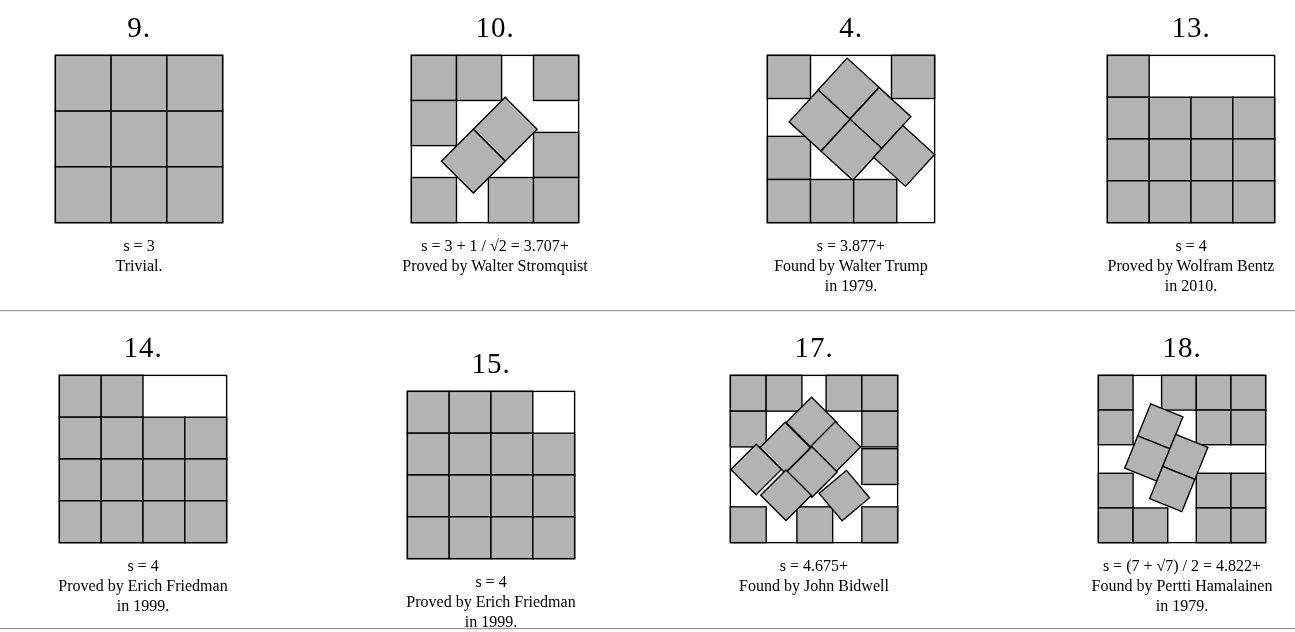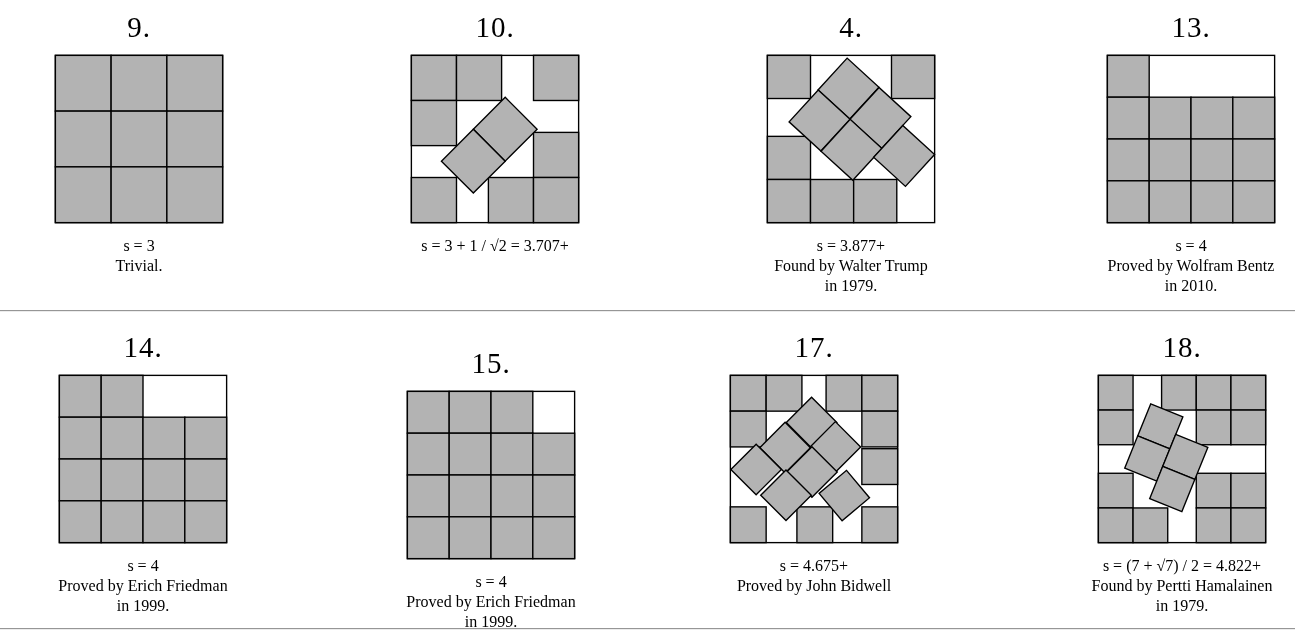--- a/index.html
+++ b/index.html
@@ -65,20 +65,21 @@
           <rect x="0" y="1" width="1" height="1" fill="#b3b3b3" stroke="#000000" stroke-width="0.030529058823529413"></rect>
           <rect x="2.7071" y="1.7071" width="1" height="1" fill="#b3b3b3" stroke="#000000" stroke-width="0.030529058823529413"></rect>
           <rect x="0" y="2.7071" width="1" height="1" fill="#b3b3b3" stroke="#000000" stroke-width="0.030529058823529413"></rect>
           <rect x="1.7071" y="2.7071" width="1" height="1" fill="#b3b3b3" stroke="#000000" stroke-width="0.030529058823529413"></rect>
           <rect x="2.7071" y="2.7071" width="1" height="1" fill="#b3b3b3" stroke="#000000" stroke-width="0.030529058823529413"></rect>
           <rect x="-0.5" y="-0.5" width="1" height="1" fill="#b3b3b3" stroke="#000000" stroke-width="0.030529058823529413" transform="translate(2.08,1.637) rotate(45)"></rect>
           <rect x="-0.5" y="-0.5" width="1" height="1" fill="#b3b3b3" stroke="#000000" stroke-width="0.030529058823529413" transform="translate(1.373,2.344) rotate(45)"></rect>
         </svg></div>
     <div class="caption">
       <div>s = 3 + 1 / √2 = 3.707+</div>
+      <div>Proved by Walter Stromquist</div>
     </div>
   </div>
 
   <div class="panel" style="left:691px;top:10px;">
     <h2 class="panel-title">4.</h2>
     <div class="diagram"><svg width="170" height="170" viewBox="-0.031929882352941176 -0.031929882352941176 3.9410597647058827 3.9410597647058827">
           <rect x="0" y="0" width="3.8772" height="3.8772" fill="#ffffff" stroke="#000000" stroke-width="0.031929882352941176"></rect>
           <rect x="0" y="0" width="1" height="1" fill="#b3b3b3" stroke="#000000" stroke-width="0.031929882352941176"></rect>
           <rect x="2.8772" y="0" width="1" height="1" fill="#b3b3b3" stroke="#000000" stroke-width="0.031929882352941176"></rect>
           <rect x="0" y="1.8772" width="1" height="1" fill="#b3b3b3" stroke="#000000" stroke-width="0.031929882352941176"></rect>
@@ -193,21 +194,21 @@
           <rect x="-0.5" y="-0.5" width="1" height="1" fill="#b3b3b3" stroke="#000000" stroke-width="0.03850494117647059" transform="translate(2.27,1.32) rotate(45)"></rect>
           <rect x="-0.5" y="-0.5" width="1" height="1" fill="#b3b3b3" stroke="#000000" stroke-width="0.03850494117647059" transform="translate(1.53,2.02) rotate(45)"></rect>
           <rect x="-0.5" y="-0.5" width="1" height="1" fill="#b3b3b3" stroke="#000000" stroke-width="0.03850494117647059" transform="translate(2.935,2) rotate(45)"></rect>
           <rect x="-0.5" y="-0.5" width="1" height="1" fill="#b3b3b3" stroke="#000000" stroke-width="0.03850494117647059" transform="translate(2.28,2.7) rotate(45)"></rect>
           <rect x="-0.5" y="-0.5" width="1" height="1" fill="#b3b3b3" stroke="#000000" stroke-width="0.03850494117647059" transform="translate(0.72,2.63) rotate(45)"></rect>
           <rect x="-0.5" y="-0.5" width="1" height="1" fill="#b3b3b3" stroke="#000000" stroke-width="0.03850494117647059" transform="translate(1.555,3.35) rotate(45)"></rect>
           <rect x="-0.5" y="-0.5" width="1" height="1" fill="#b3b3b3" stroke="#000000" stroke-width="0.03850494117647059" transform="translate(3.185,3.36) rotate(50)"></rect>
         </svg></div>
     <div class="caption">
       <div>s = 4.675+</div>
-      <div>Proved by John Bidwell</div>
+      <div>Found by John Bidwell</div>
     </div>
   </div>
 
   <div class="panel" style="left:1022px;top:330px;">
     <h2 class="panel-title">18.</h2>
     <div class="diagram"><svg width="170" height="170" viewBox="-0.039717999999999996 -0.039717999999999996 4.902336 4.902336">
           <rect x="0" y="0" width="4.8229" height="4.8229" fill="#ffffff" stroke="#000000" stroke-width="0.039717999999999996"></rect>
           <rect x="0" y="0" width="1" height="1" fill="#b3b3b3" stroke="#000000" stroke-width="0.039717999999999996"></rect>
           <rect x="1.8229" y="0" width="1" height="1" fill="#b3b3b3" stroke="#000000" stroke-width="0.039717999999999996"></rect>
           <rect x="2.8229" y="0" width="1" height="1" fill="#b3b3b3" stroke="#000000" stroke-width="0.039717999999999996"></rect>

